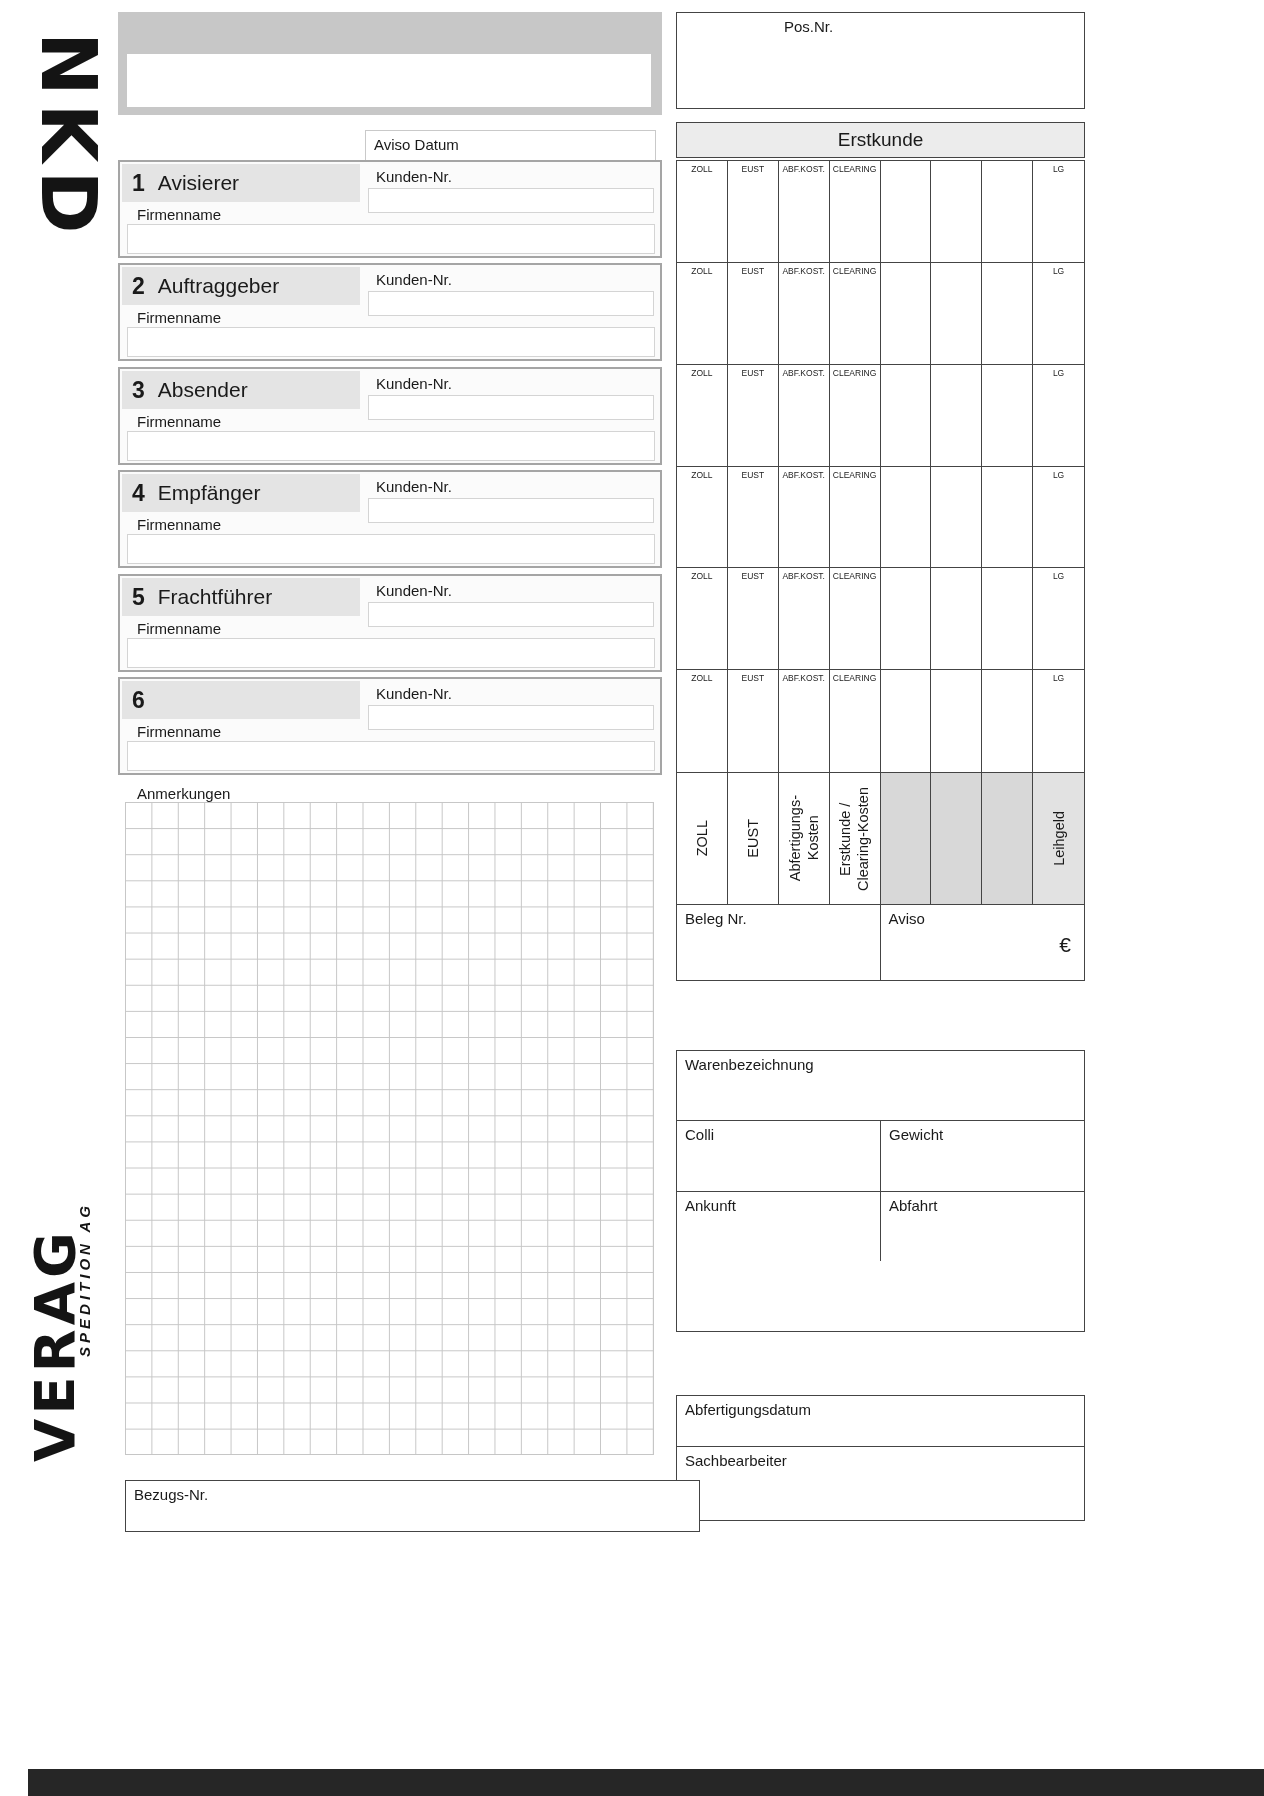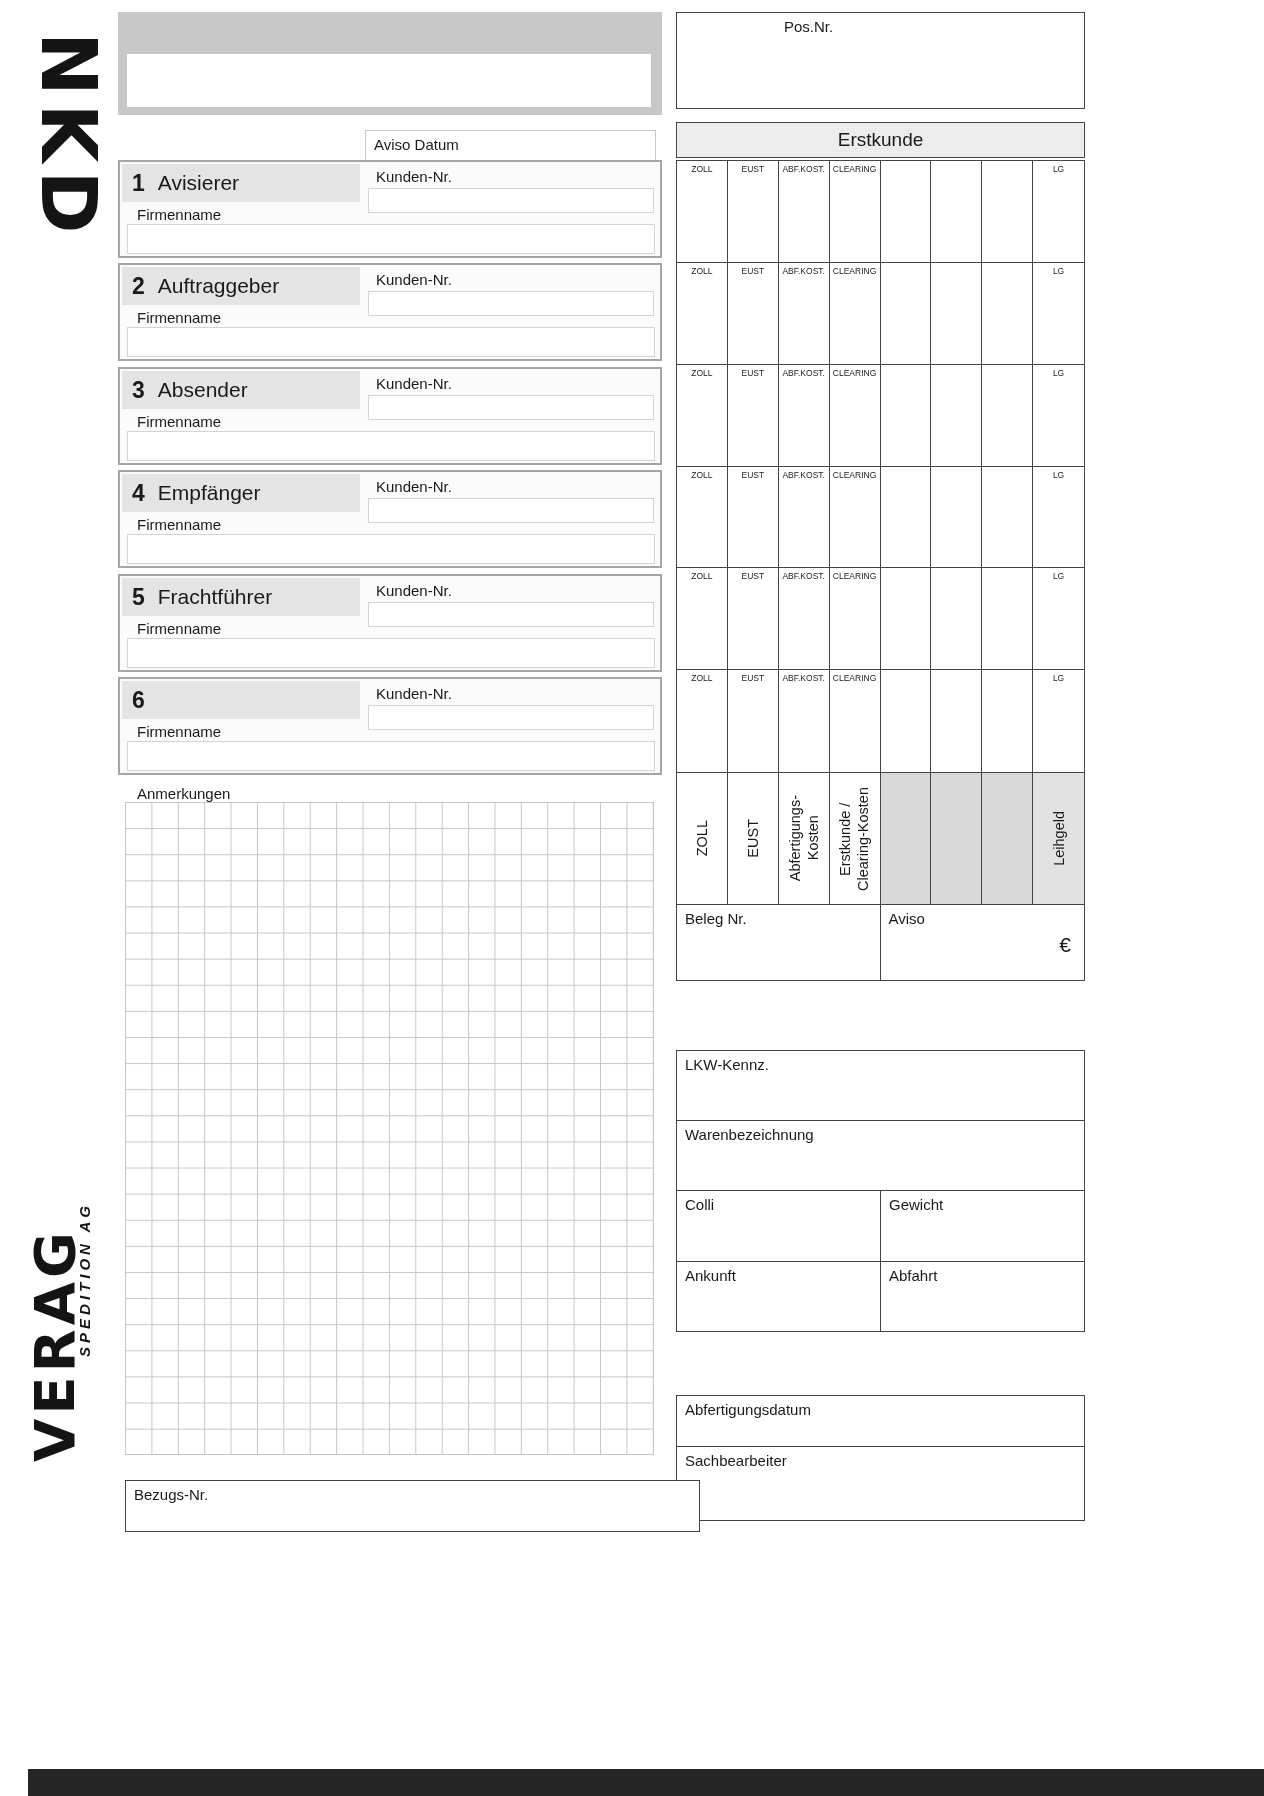--- a/index.html
+++ b/index.html
@@ -340,23 +340,20 @@
     <div class="pay-beleg">
       <span class="box-lbl">Beleg Nr.</span>
     </div>
     <div class="pay-betrag">
       <span class="box-lbl">Aviso</span>
       <span class="euro">€</span>
     </div>
   </div>
 
   <div class="ship">
-    <div class="ship-row ship-r1">
-      <span class="box-lbl">LKW-Kennz.</span>
-    </div>
     <div class="ship-row ship-r2">
       <span class="box-lbl">Warenbezeichnung</span>
     </div>
     <div class="ship-row ship-r3">
       <div class="ship-half ship-left">
         <span class="box-lbl">Colli</span>
       </div>
       <div class="ship-half ship-right">
         <span class="box-lbl">Gewicht</span>
       </div>

